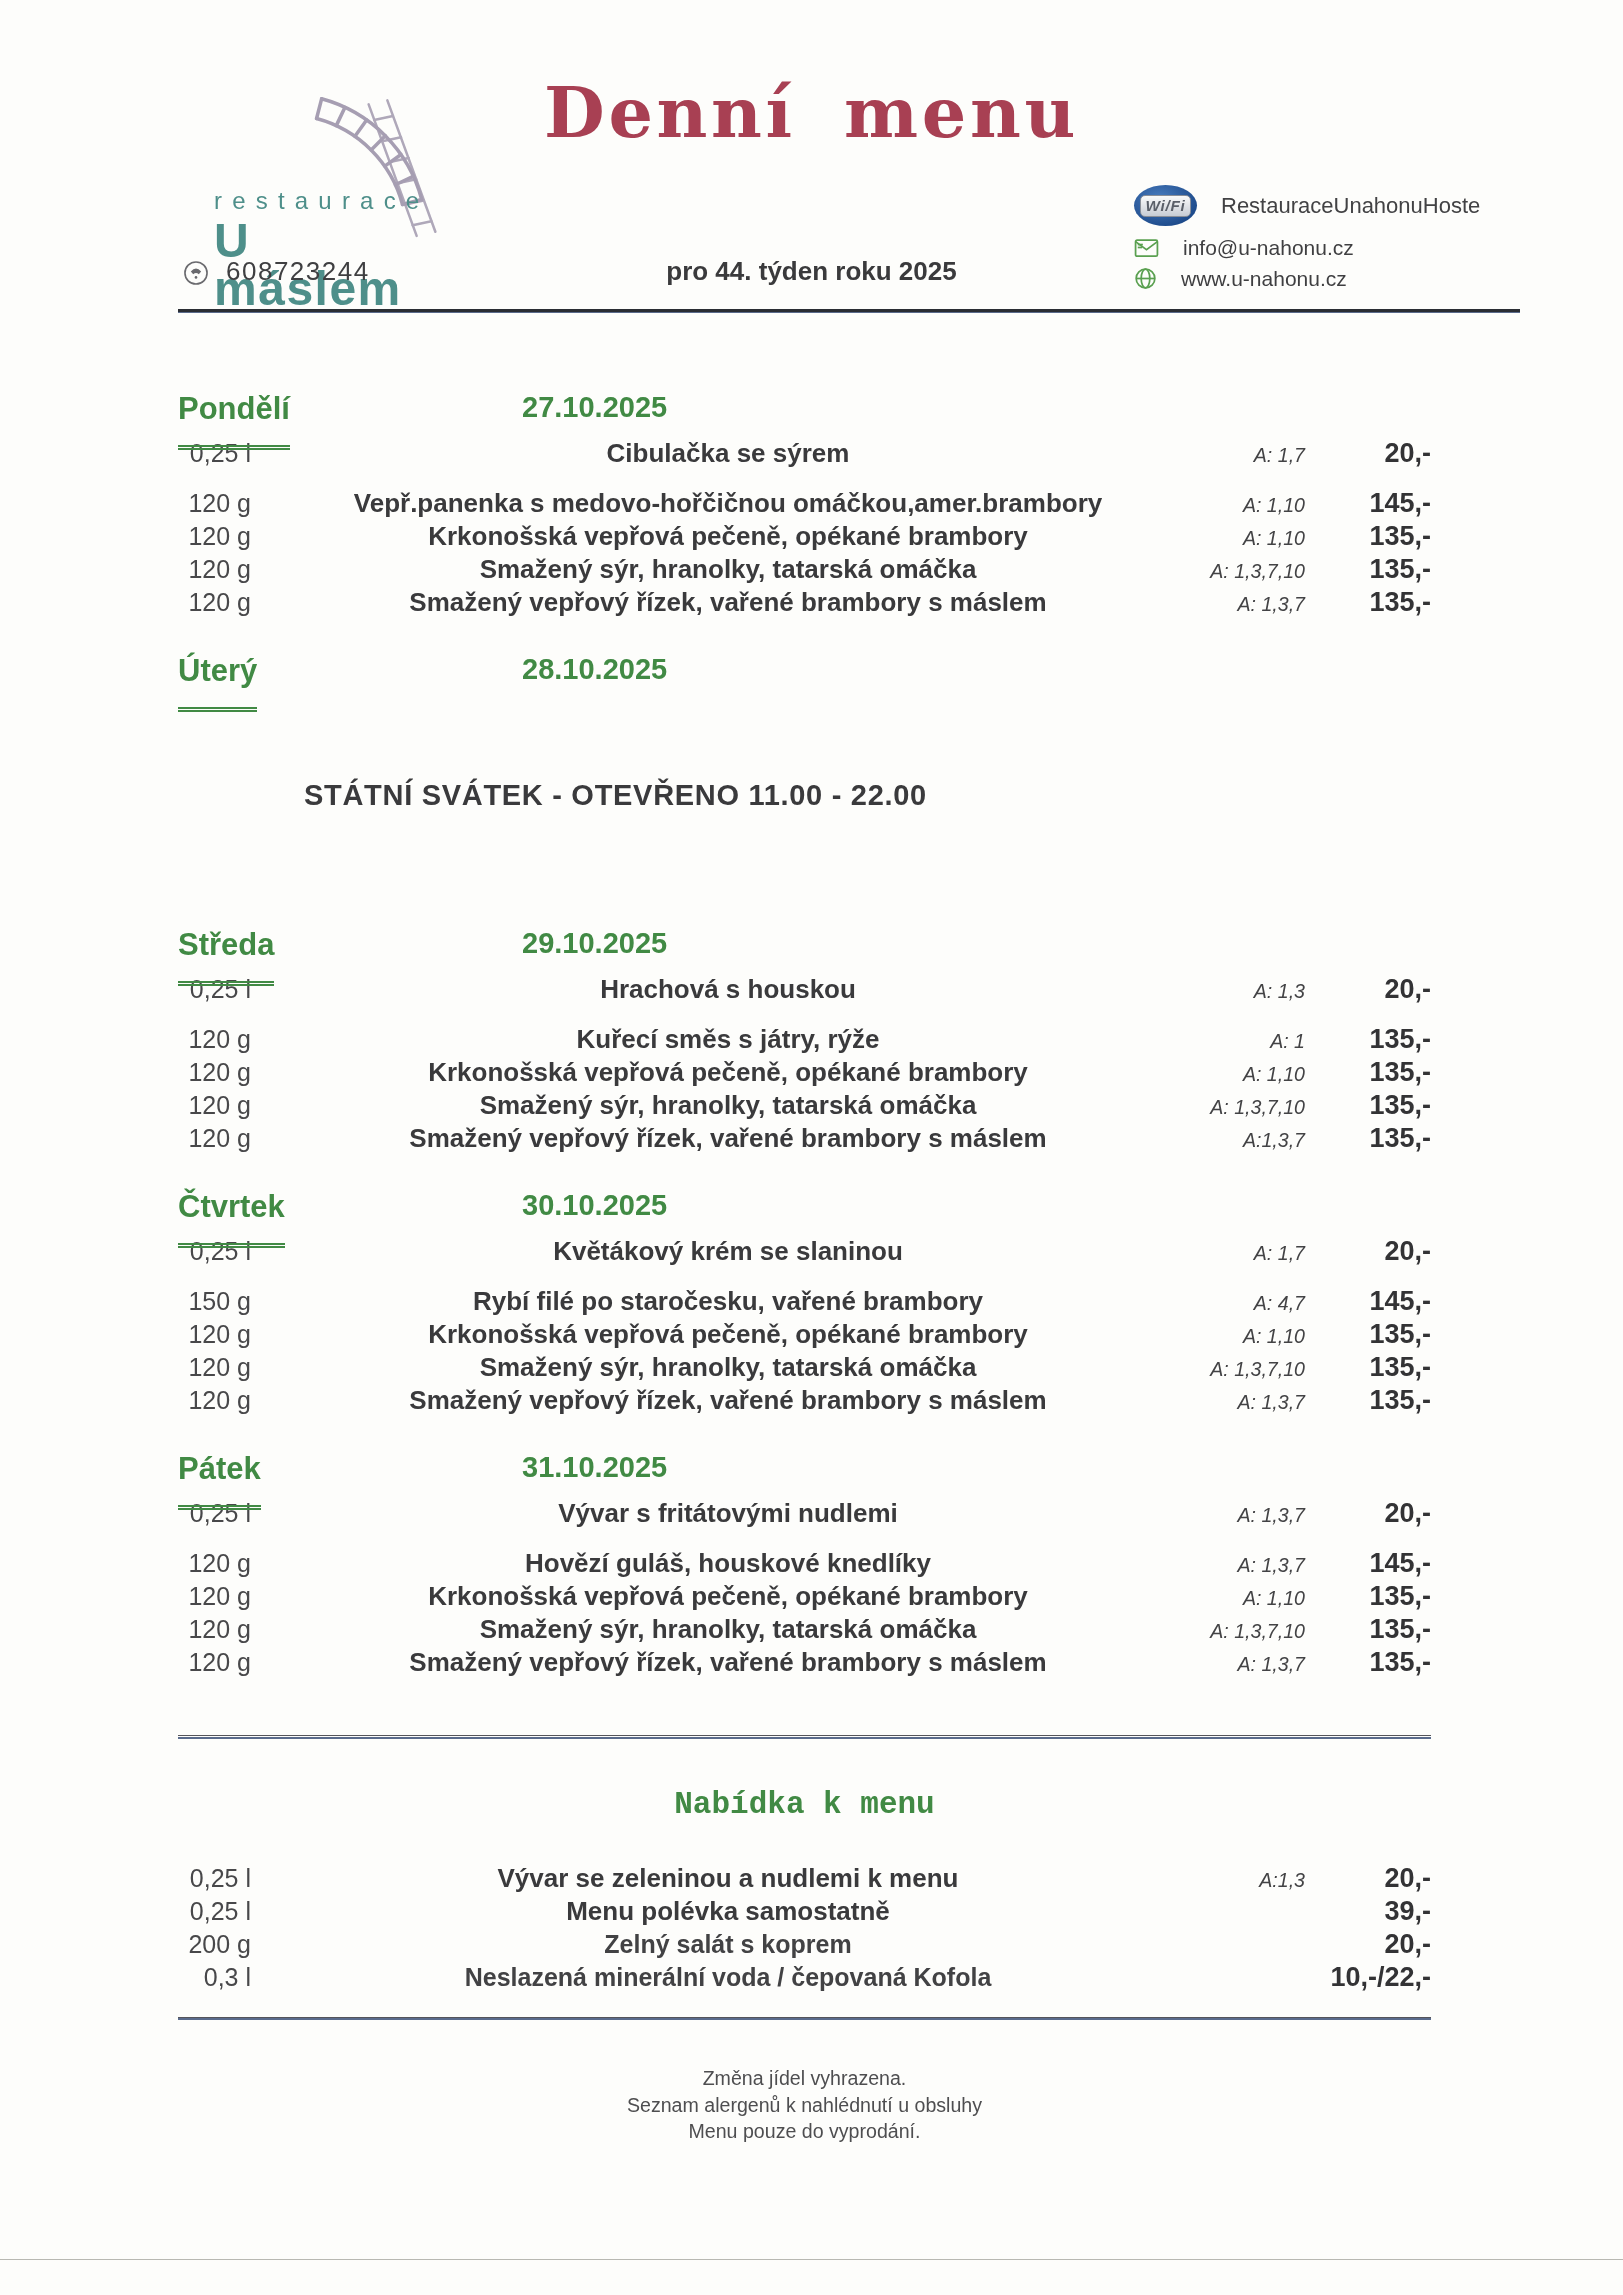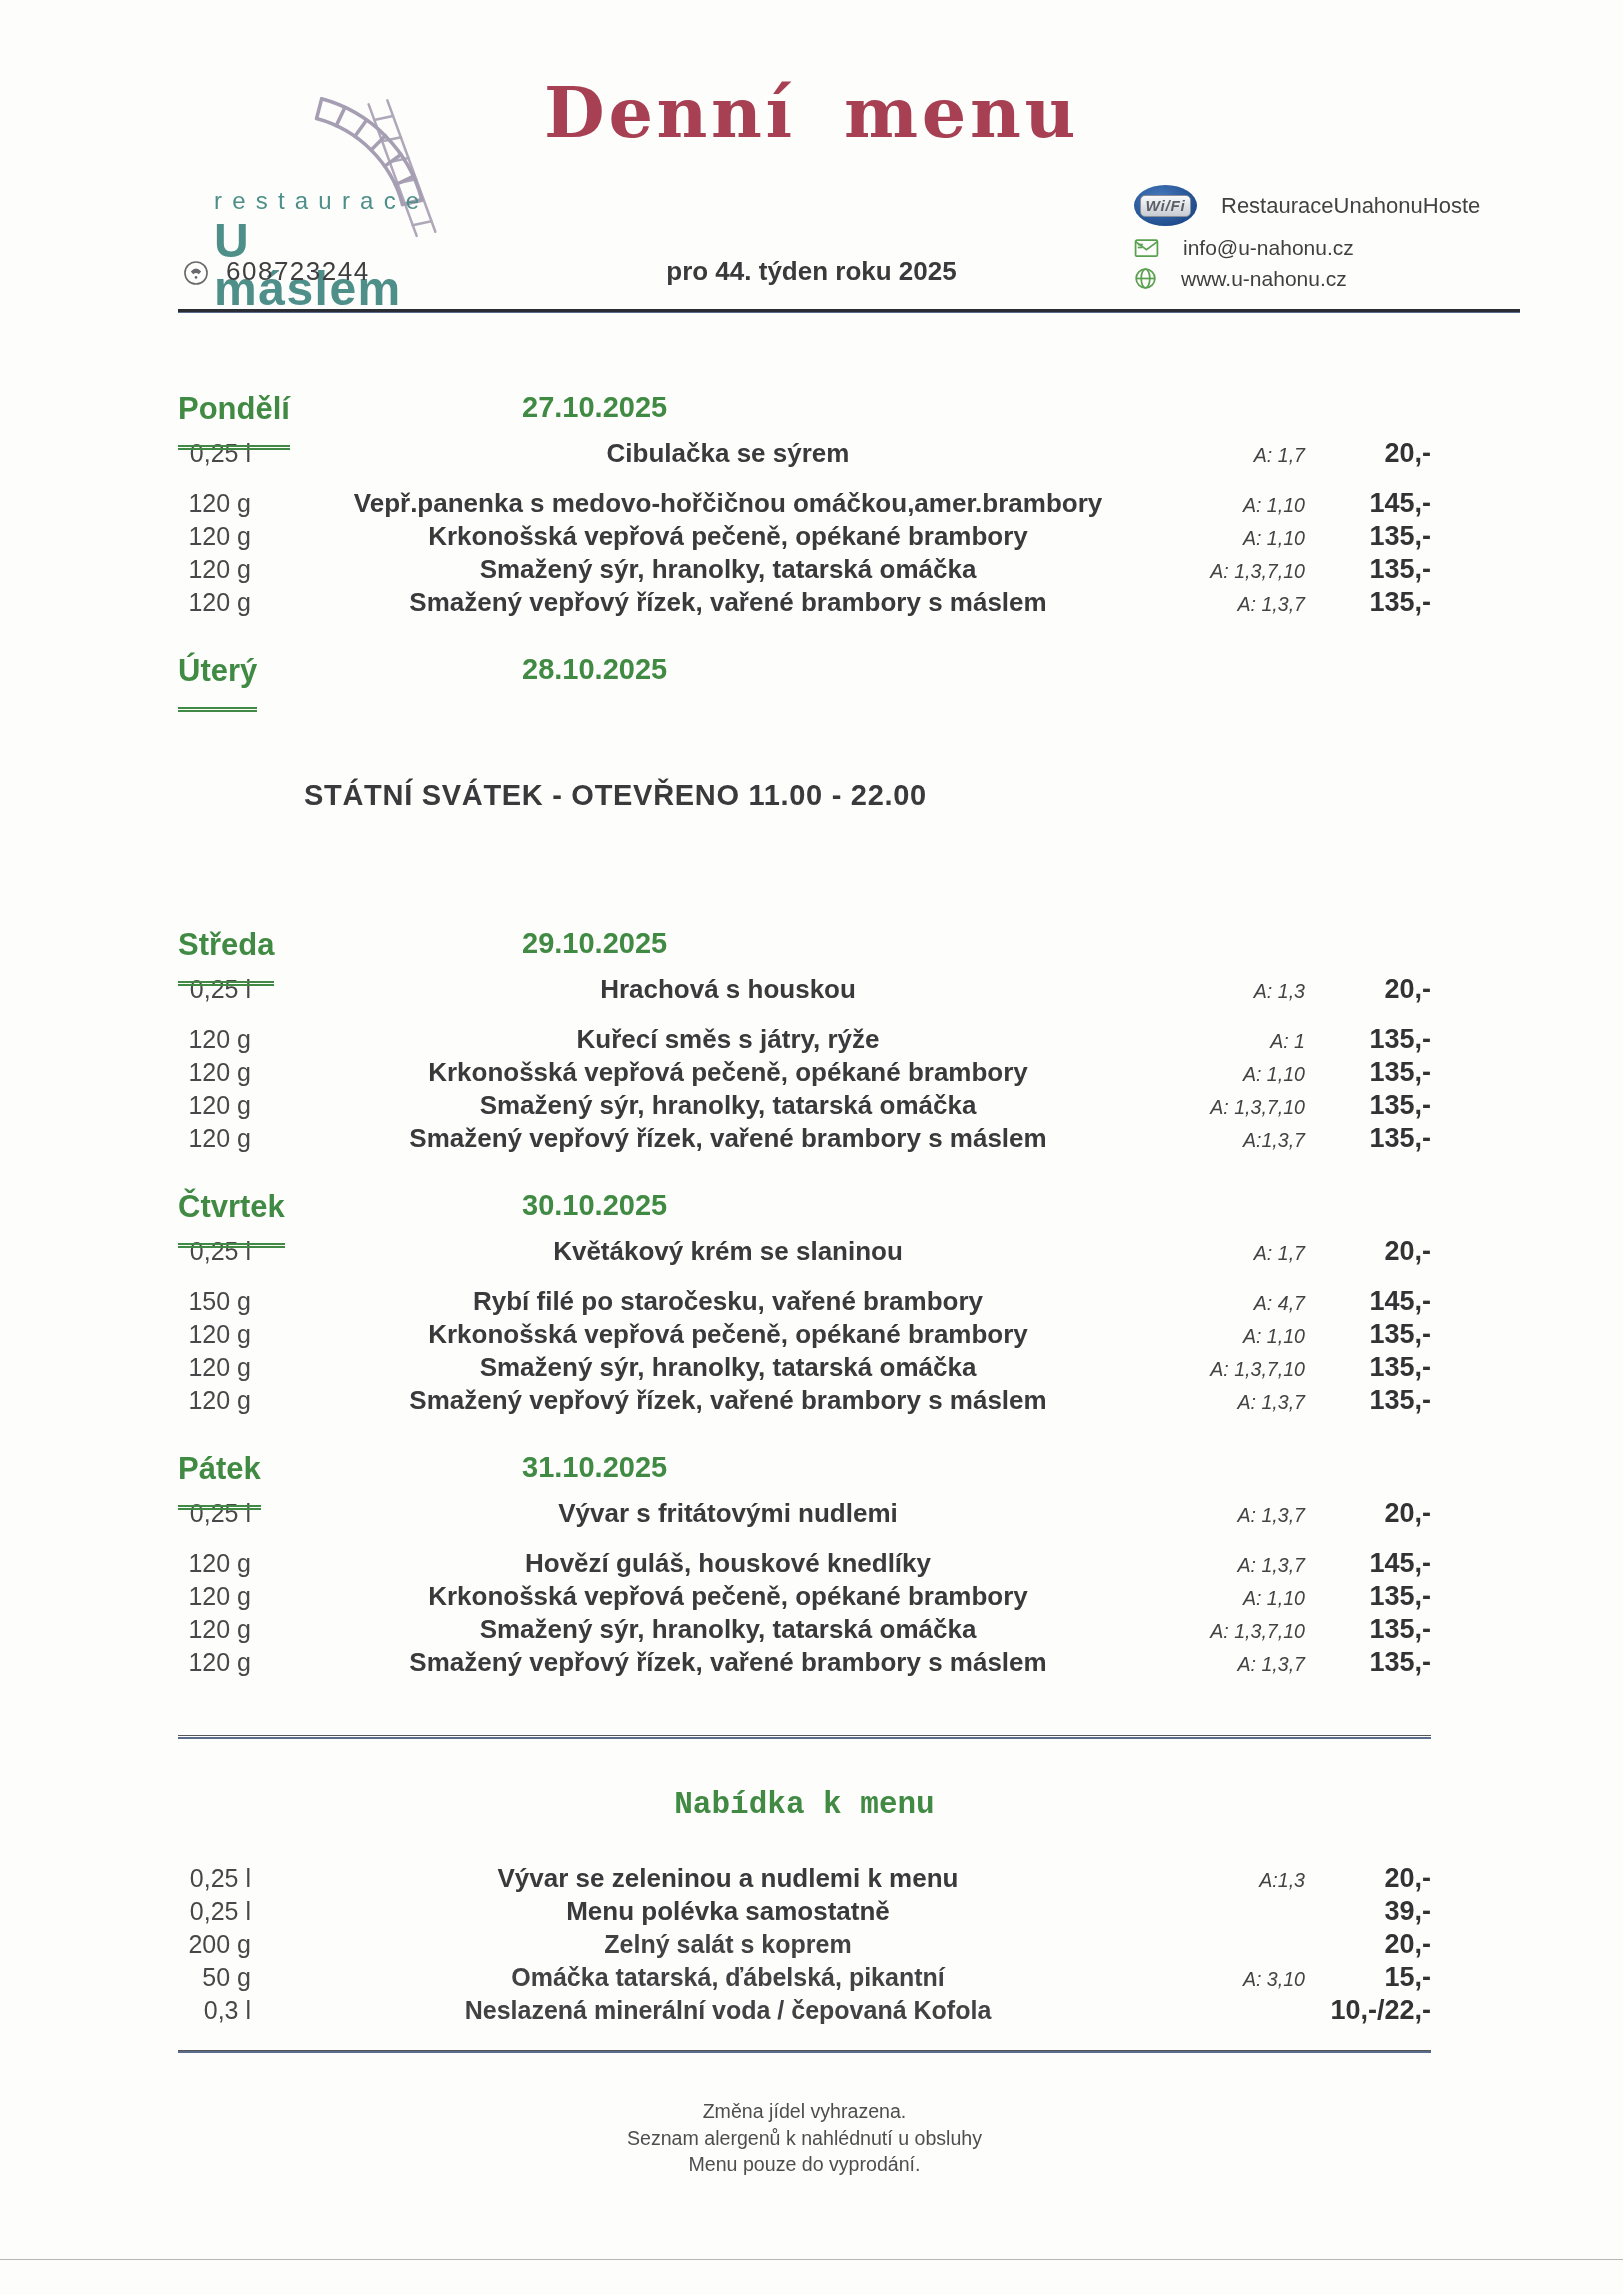--- a/index.html
+++ b/index.html
@@ -330,26 +330,20 @@
           <span class="allg"></span>
           <span class="price">39,-</span>
         </div>
         <div class="menu-row regular">
           <span class="qty">200 g</span>
           <span class="dish-name">Zelný salát s koprem</span>
           <span class="allg"></span>
           <span class="price">20,-</span>
         </div>
         <div class="menu-row regular">
-          <span class="qty">50 g</span>
-          <span class="dish-name">Omáčka tatarská, ďábelská, pikantní</span>
-          <span class="allg">A: 3,10</span>
-          <span class="price">15,-</span>
-        </div>
-        <div class="menu-row regular">
           <span class="qty">0,3 l</span>
           <span class="dish-name">Neslazená minerální voda / čepovaná Kofola</span>
           <span class="allg"></span>
           <span class="price">10,-/22,-</span>
         </div>
       </div>
 
     <div class="bottom-rule"></div>
 
     <div id="footer" class="footer">

